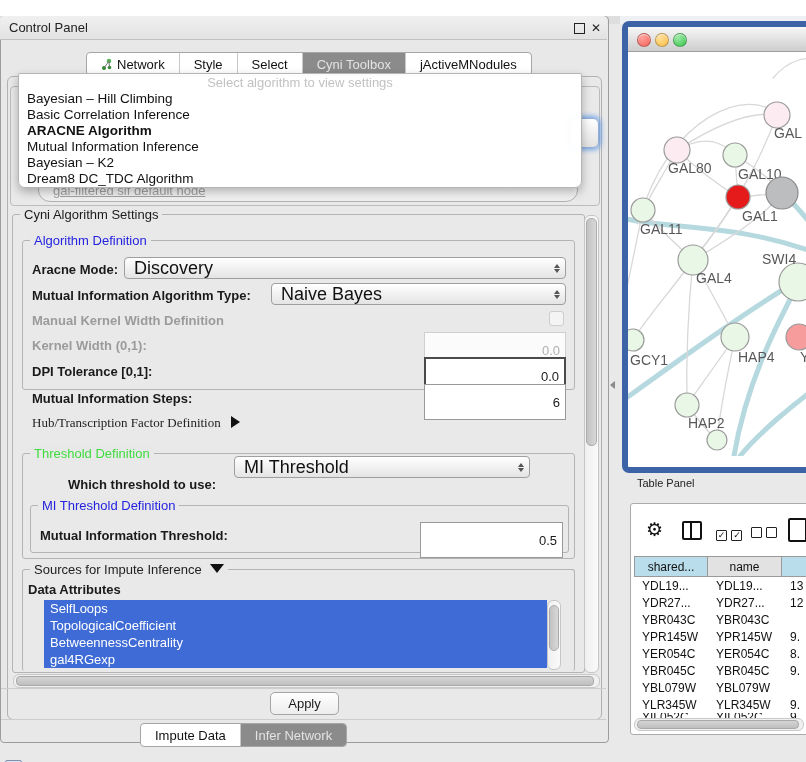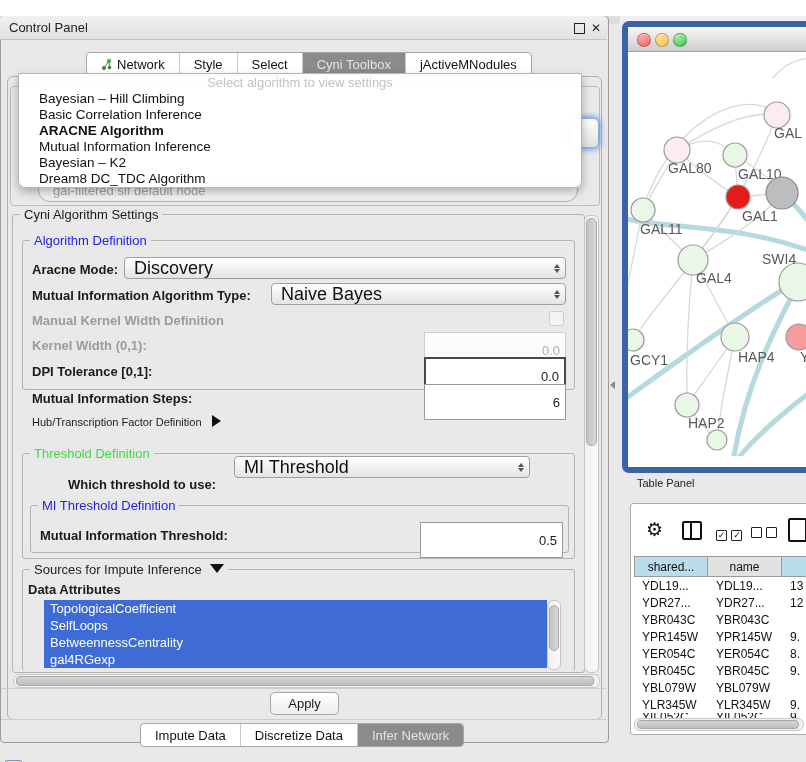--- a/index.html
+++ b/index.html
@@ -19,25 +19,25 @@
   .tabbar{display:flex;align-items:stretch;background:#fff;border:1px solid #a6a6a6;border-radius:4px;overflow:hidden;height:22px;}
   .tabbar .tab{display:flex;align-items:center;justify-content:center;padding:0 14px;font-size:13px;color:#111;border-right:1px solid #c8c8c8;cursor:default;white-space:nowrap;}
   .tabbar .tab:last-child{border-right:none;}
   .tabbar .tab.sel{background:#8b8b8b;color:#e3e3e3;}
   #top-tabs{left:86px;top:36px;}
   #bottom-tabs{left:140px;top:707px;}
   .net-ic{margin-right:5px;display:inline-flex;}
   
   #popup{left:18px;top:57px;width:562px;height:113px;background:rgba(255,255,255,0.97);border:1px solid #b5b5b5;border-radius:2px 2px 7px 7px;box-shadow:0 4px 10px rgba(0,0,0,0.28);z-index:10;overflow:hidden;}
   #popup .ph{height:17px;text-align:center;color:#c2c2c2;font-size:13px;line-height:17px;}
-  #popup .it{height:16px;line-height:16px;font-size:13.5px;color:#111;padding-left:20px;white-space:nowrap;}
+  #popup .it{height:16px;line-height:16px;font-size:13.5px;color:#111;padding-left:8px;white-space:nowrap;}
   #popup .it.b{font-weight:bold;}
   
   #bg-group{left:10px;top:70px;width:588px;height:118px;border:1px solid #bcbcbc;border-radius:4px;z-index:1;}
-  #bg-combo{left:38px;top:162px;width:540px;height:24px;border:1px solid #b3b3b3;border-radius:12px;background:linear-gradient(#ffffff,#efefef);z-index:2;font-size:13px;color:#a3a3a3;line-height:24px;padding-left:14px;box-sizing:border-box;}
+  #bg-combo{left:38px;top:162px;width:540px;height:24px;border:1px solid #b3b3b3;border-radius:12px;background:linear-gradient(#ffffff,#efefef);z-index:2;font-size:13px;color:#a3a3a3;line-height:24px;padding-left:14px;box-sizing:border-box;text-decoration:underline;}
   #focus-sliver{left:570px;top:102px;width:27px;height:28px;border:1px solid #93aed4;border-radius:6px;background:linear-gradient(#ffffff,#e2e2e2);box-shadow:0 0 5px 2px rgba(100,155,230,0.85);z-index:3;}
   
   .gbox{border:1px solid #b4b4b4;border-radius:3px;}
   .gtitle{position:absolute;background:#e8e8e8;padding:0 4px;font-size:13px;}
   .gtitle.blue{color:#2422e0;}
   .gtitle.green{color:#3fdc3f;}
   .lbl{position:absolute;font-size:13px;font-weight:bold;color:#1a1a1a;white-space:nowrap;}
   .lbl.dis{color:#9b9b9b;}
   .combo{position:absolute;border:1px solid #9f9f9f;border-radius:4px;background:linear-gradient(#ffffff,#e4e4e4);font-size:18px;display:flex;align-items:center;box-sizing:border-box;}
   .combo .ct{flex:1;padding-left:9px;color:#111;white-space:nowrap;overflow:hidden;}
@@ -171,21 +171,21 @@
 
   <span class="lbl dis" style="left:32px;top:322px;">Kernel Width (0,1):</span>
   <div class="field dis" style="left:424px;top:316px;width:142px;height:20px;">0.0</div>
 
   <span class="lbl" style="left:32px;top:348px;">DPI Tolerance [0,1]:</span>
   <div class="field focus" style="left:424px;top:341px;width:142px;height:23px;">0.0</div>
 
   <span class="lbl" style="left:32px;top:375px;">Mutual Information Steps:</span>
   <div class="field" style="left:424px;top:368px;width:142px;height:20px;">6</div>
 
-  <span class="abs" style="left:32px;top:399px;font-size:11px;color:#222;">
+  <span class="abs" style="left:32px;top:399px;font-size:13px;color:#222;font-family:Liberation Serif, serif;">
     <span>Hub/Transcription Factor Definition</span><span class="arrow-right"></span>
   </span>
 
   <div class="abs gbox" style="left:22px;top:437px;width:551px;height:104px;"></div>
   <span class="gtitle green" style="left:30px;top:430px;">Threshold Definition</span>
 
   <span class="lbl" style="left:68px;top:461px;">Which threshold to use:</span>
   <div class="combo" style="left:234px;top:440px;width:296px;height:22px;">
     <span class="ct">MI Threshold</span>
     <span class="arr">
@@ -198,22 +198,22 @@
   <span class="gtitle blue" style="left:38px;top:482px;">MI Threshold Definition</span>
   <span class="lbl" style="left:40px;top:512px;">Mutual Information Threshold:</span>
   <div class="field" style="left:420px;top:506px;width:143px;height:22px;">0.5</div>
 
   <div class="abs gbox" style="left:22px;top:553px;width:551px;height:101px;border-bottom:none;"></div>
   <span class="gtitle" style="left:30px;top:546px;color:#222;">
     <span>Sources for Impute Inference</span><span class="arrow-down"></span>
   </span>
   <span class="lbl" style="left:28px;top:566px;">Data Attributes</span>
   <div class="abs" id="attr-list">
+      <div class="li">SelfLoops</div>
       <div class="li">TopologicalCoefficient</div>
-      <div class="li">SelfLoops</div>
       <div class="li">BetweennessCentrality</div>
       <div class="li">gal4RGexp</div>
     </div>
   <div class="vscroll" style="left:547px;top:584px;width:12px;height:68px;">
     <div class="vthumb" style="left:1px;top:4px;width:8px;height:44px;"></div>
   </div>
 
   <div class="vscroll" style="left:584px;top:199px;width:13px;height:456px;">
     <div class="vthumb" style="left:1px;top:2px;width:9px;height:226px;"></div>
   </div>
@@ -221,23 +221,20 @@
     <div class="hthumb" style="left:2px;top:1px;width:576px;height:8px;"></div>
   </div>
 
   <div class="sep" style="left:1px;top:672px;width:605px;"></div>
   <div class="abs" id="apply-btn">Apply</div>
   <div class="sep" style="left:1px;top:703px;width:605px;"></div>
 
   <div class="abs tabbar" id="bottom-tabs">
       <div class="tab">
         <span>Impute Data</span>
-      </div>
-      <div class="tab">
-        <span>Discretize Data</span>
       </div>
       <div class="tab sel">
         <span>Infer Network</span>
       </div>
     </div>
 
   <div class="abs" id="split-arrow"></div>
 
   <div class="abs" id="net-window">
     <div id="net-titlebar">

